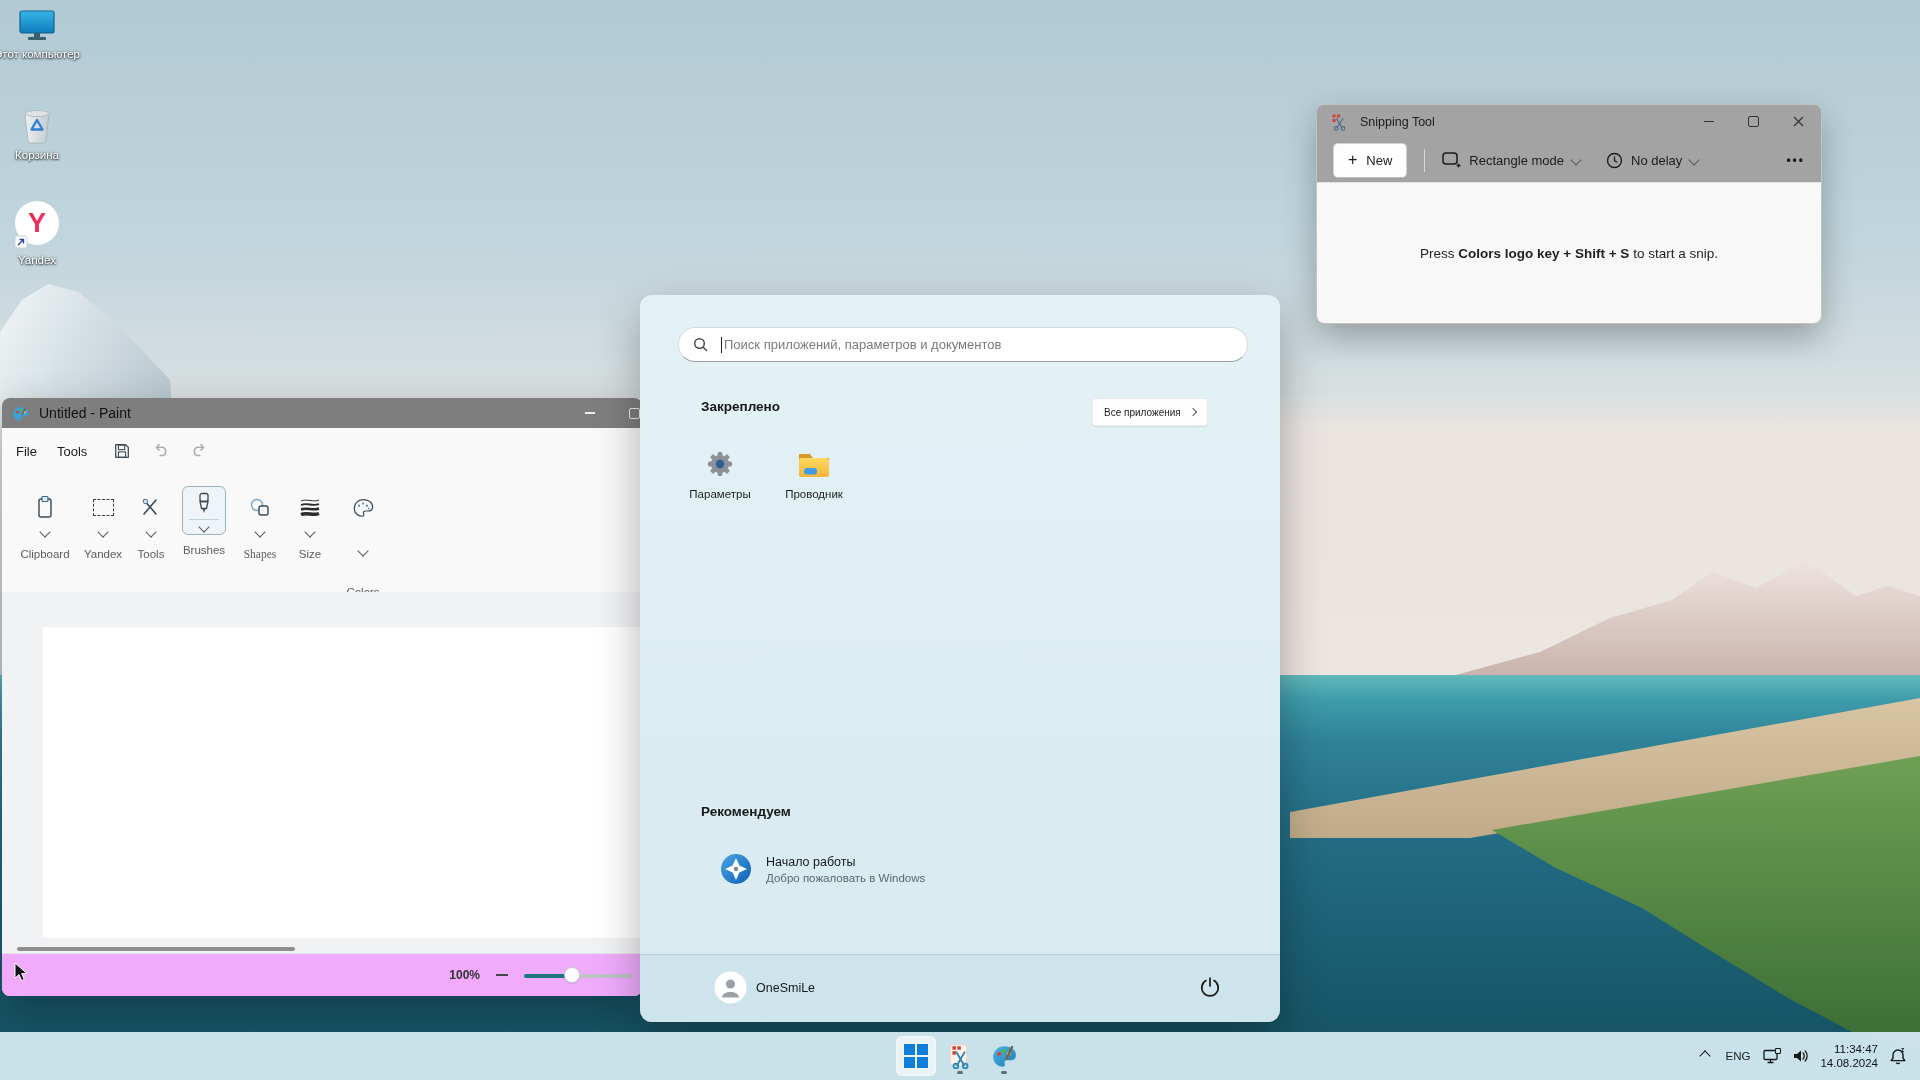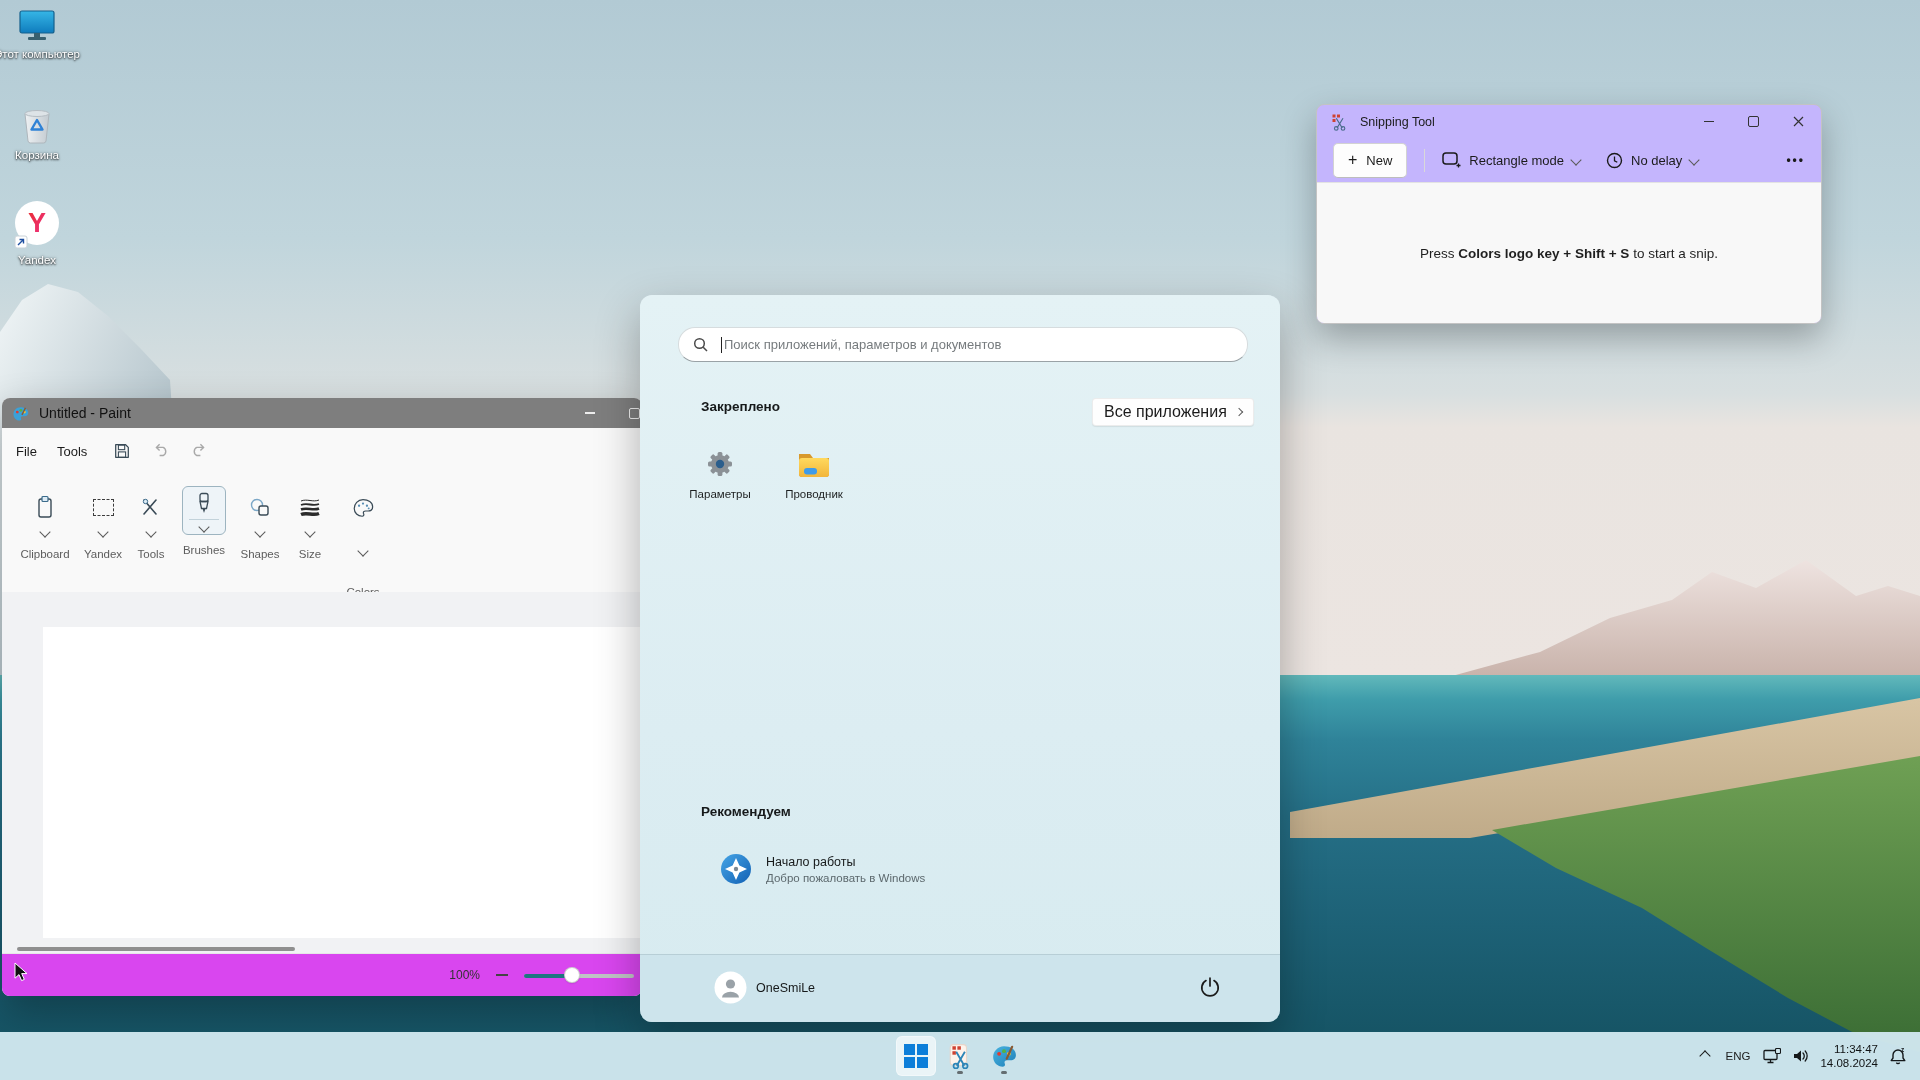--- a/index.html
+++ b/index.html
@@ -37,23 +37,23 @@
   .rgroup .ric{height:26px;display:flex;align-items:center;justify-content:center;}
   .rgroup .rchev{margin-top:8px;}
   .rgroup .rlabel{margin-top:12px;font-size:11.5px;color:#5d5d5d;}
   .rsep{width:1px;background:#e4e4e4;margin:10px 0;}
   .brushbox{border:1px solid #9db4c0;background:#eef4f8;border-radius:6px;
             display:flex;flex-direction:column;align-items:center;padding:5px 6px 3px 6px;}
   .brushbox .dv{width:30px;height:1px;background:#c2d2da;margin:5px 0 3px 0;}
   #paint .canvasbg{position:absolute;left:0;top:194px;right:0;bottom:42px;background:#f1f2f4;}
   #paint .canvas{position:absolute;left:41px;top:229px;width:599px;height:311px;background:#fff;}
   #paint .hscroll{position:absolute;left:15px;top:549px;width:278px;height:4px;background:#8f8f8f;border-radius:2px;}
-  #paint .statusbar{position:absolute;left:0;right:0;bottom:0;height:42px;background:#d946ef;
+  #paint .statusbar{position:absolute;left:0;right:0;bottom:0;height:42px;background:#f0abfc;
         border-top:1px solid #e7e7e7;display:flex;align-items:center;justify-content:flex-end;
-        padding-right:8px;font-size:12px;color:#333;}
+        padding-right:8px;font-size:12px;color:#333;font-weight:bold;}
   .zoomctl{display:flex;align-items:center;gap:16px;}
   .minusg{width:12px;height:2px;background:#444;}
   .slider{position:relative;width:110px;height:14px;}
   .slider .track{position:absolute;left:0;right:0;top:6px;height:3.5px;background:#bfc3c5;border-radius:2px;}
   .slider .fill{position:absolute;left:0;top:6px;height:3.5px;background:#1d7580;border-radius:2px;}
   .slider .thumb{position:absolute;top:0;width:14px;height:14px;background:#fff;border-radius:50%;
                  box-shadow:0 0 0 1px #cfcfcf,0 1px 2px rgba(0,0,0,.3);}
 
   
   #startmenu{left:640px;top:295px;width:640px;height:727px;border-radius:12px;
@@ -61,34 +61,34 @@
      box-shadow:0 18px 45px rgba(0,0,0,.3);overflow:hidden;}
   #startmenu .search{position:absolute;left:38px;top:32px;width:568px;height:33px;background:#fff;
      border:1px solid #d6dcde;border-bottom-color:#9aa2a6;border-radius:17px;display:flex;align-items:center;}
   #startmenu .search input{border:none;outline:none;background:transparent;flex:1;
      font-size:13px;font-family:inherit;color:#1b1b1b;padding:0;}
   #startmenu .search input::placeholder{color:#767b7e;}
   .caret{width:1px;height:16px;background:#222;margin:0 2px 0 0;}
   .sec-head{position:absolute;font-size:13.5px;font-weight:bold;color:#16191a;}
   #allapps{position:absolute;left:452px;top:103px;height:26px;padding:0 11px;border-radius:4px;
      background:#fefefe;border:1px solid rgba(0,0,0,.07);box-shadow:0 1px 1px rgba(0,0,0,.08);
-     display:flex;align-items:center;gap:9px;font-size:16px;color:#1b1b1b;}
+     display:flex;align-items:center;gap:9px;font-size:10px;color:#1b1b1b;}
   .pin-tile{position:absolute;width:94px;height:86px;top:142px;border-radius:6px;
      display:flex;flex-direction:column;align-items:center;}
   .pin-tile .plabel{margin-top:5px;font-size:11.5px;color:#1d2021;}
   .rec-item{position:absolute;left:50px;top:545px;width:540px;height:58px;border-radius:6px;
      display:flex;align-items:center;}
   .rec-item .txt .t1{font-size:12.5px;color:#16191a;}
   .rec-item .txt .t2{font-size:11.5px;color:#5c686d;margin-top:3px;}
   #userband{position:absolute;left:0;right:0;bottom:0;height:67px;
      background:rgba(199,225,233,.65);border-top:1px solid rgba(120,140,148,.25);}
   #userband .uname{position:absolute;left:116px;top:26px;font-size:12.5px;color:#16191a;}
 
   
-  #snip{left:1316px;top:104px;width:504px;height:218px;border-radius:8px;background:#c4b5fd;
+  #snip{left:1316px;top:104px;width:504px;height:218px;border-radius:8px;background:#a3a3a3;
      border:1px solid #c3c3c3;box-shadow:0 14px 34px rgba(0,0,0,.28);overflow:hidden;}
   #snip .titlebar{position:absolute;left:0;top:0;right:0;height:33px;display:flex;align-items:center;
      padding-left:14px;font-size:12.5px;}
   #snip .caps{position:absolute;right:0;top:0;height:33px;display:flex;}
   #snip .cap{width:45px;height:33px;display:flex;align-items:center;justify-content:center;}
   #snip .min-glyph{width:10px;height:1.3px;background:#333;}
   #snip .max-glyph{width:9px;height:9px;border:1.2px solid #333;border-radius:2px;}
   #snip .toolbar{position:absolute;left:0;top:33px;right:0;height:44px;display:flex;align-items:center;
      padding:0 16px;font-size:13px;}
   #newbtn{height:33px;padding:0 14px;background:#fdfdfd;border:1px solid #d2d2d2;border-bottom-color:#bdbdbd;
@@ -284,21 +284,21 @@
             <rect x="4" y="1.5" width="8" height="8" rx="2" fill="none" stroke="#3a4b57" stroke-width="1.3"></rect>
             <path d="M4,9.5 h8 l-1.5,7 h-5 Z" fill="none" stroke="#3a4b57" stroke-width="1.3"></path>
             <path d="M6.5,16.5 L8,21 L9.5,16.5" fill="#3a4b57"></path>
             </svg>
           <div class="dv"></div>
           <span class="chev"></span>
         </div>
         <div class="rlabel" style="margin-top:9px;">Brushes</div>
       </div>
       <div class="rsep"></div>
-      <div class="rgroup" style="width:52px;">
+      <div class="rgroup" style="width:52px;font-family:Liberation Serif, serif;">
         <div class="ric">
             <svg width="22" height="20" viewBox="0 0 22 20">
           <circle cx="8" cy="8" r="5.5" fill="none" stroke="#7ba7c7" stroke-width="1.4"></circle>
           <rect x="10" y="9" width="9" height="9" rx="2" fill="#f9f9f9" stroke="#3a4b57" stroke-width="1.4"></rect>
             </svg>
           </div>
         <span class="chev rchev"></span>
         <div class="rlabel">Shapes</div>
       </div>
       <div class="rsep"></div>

